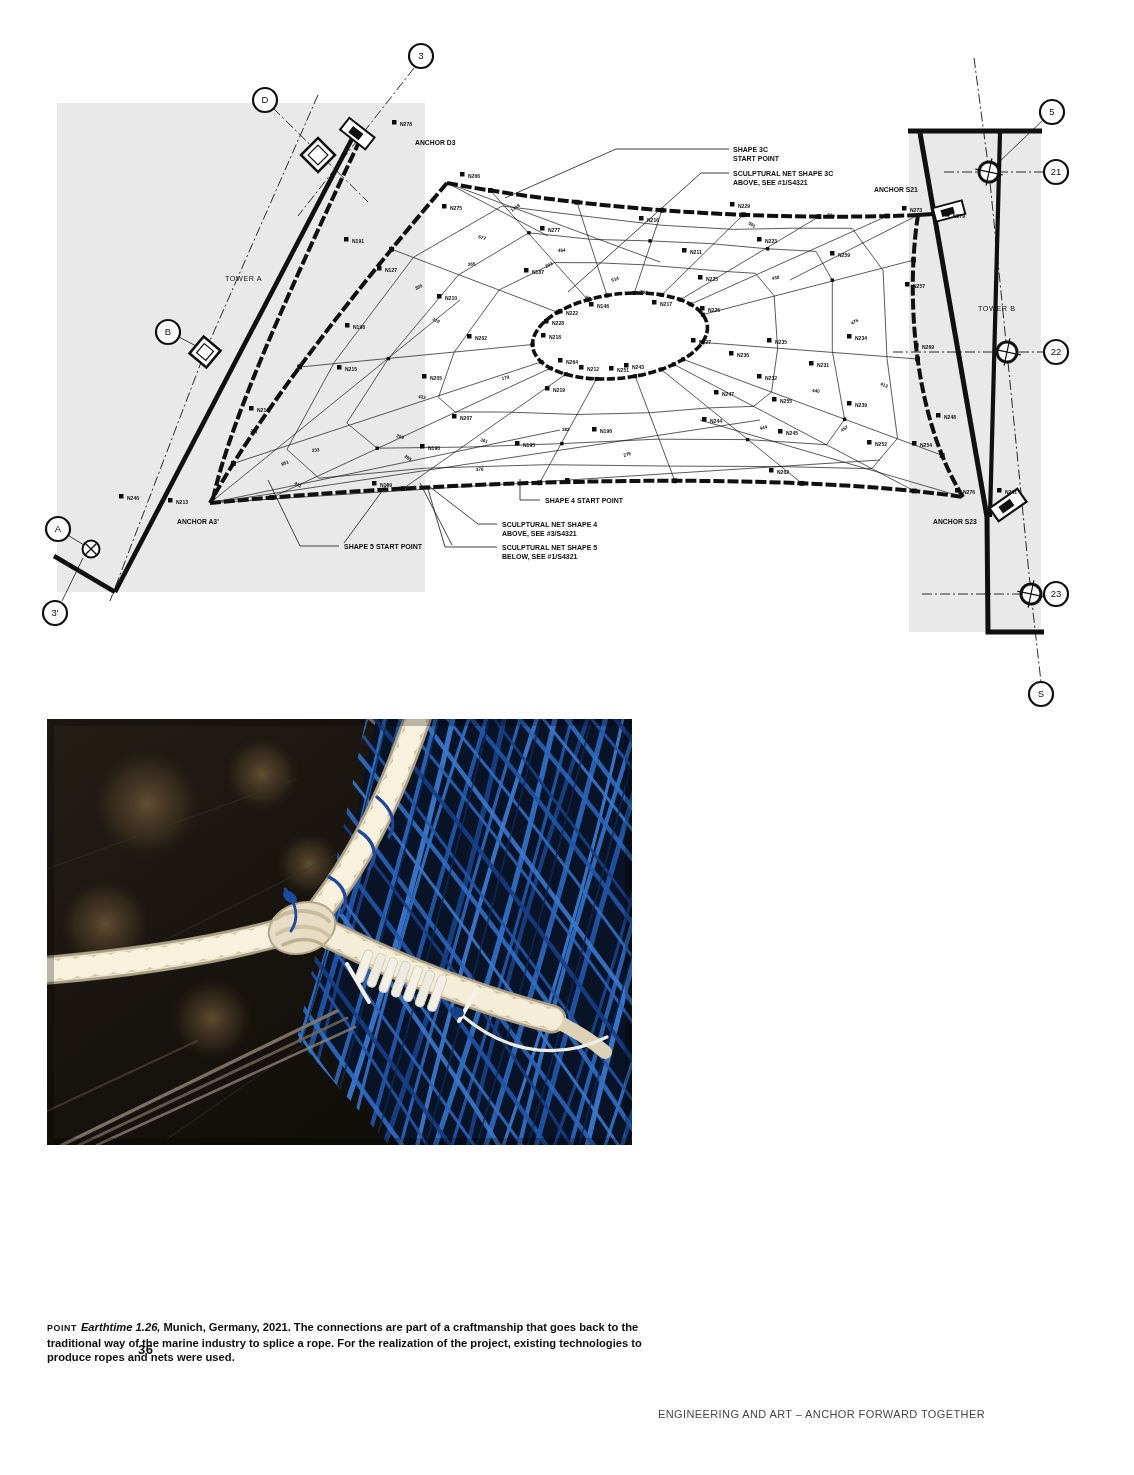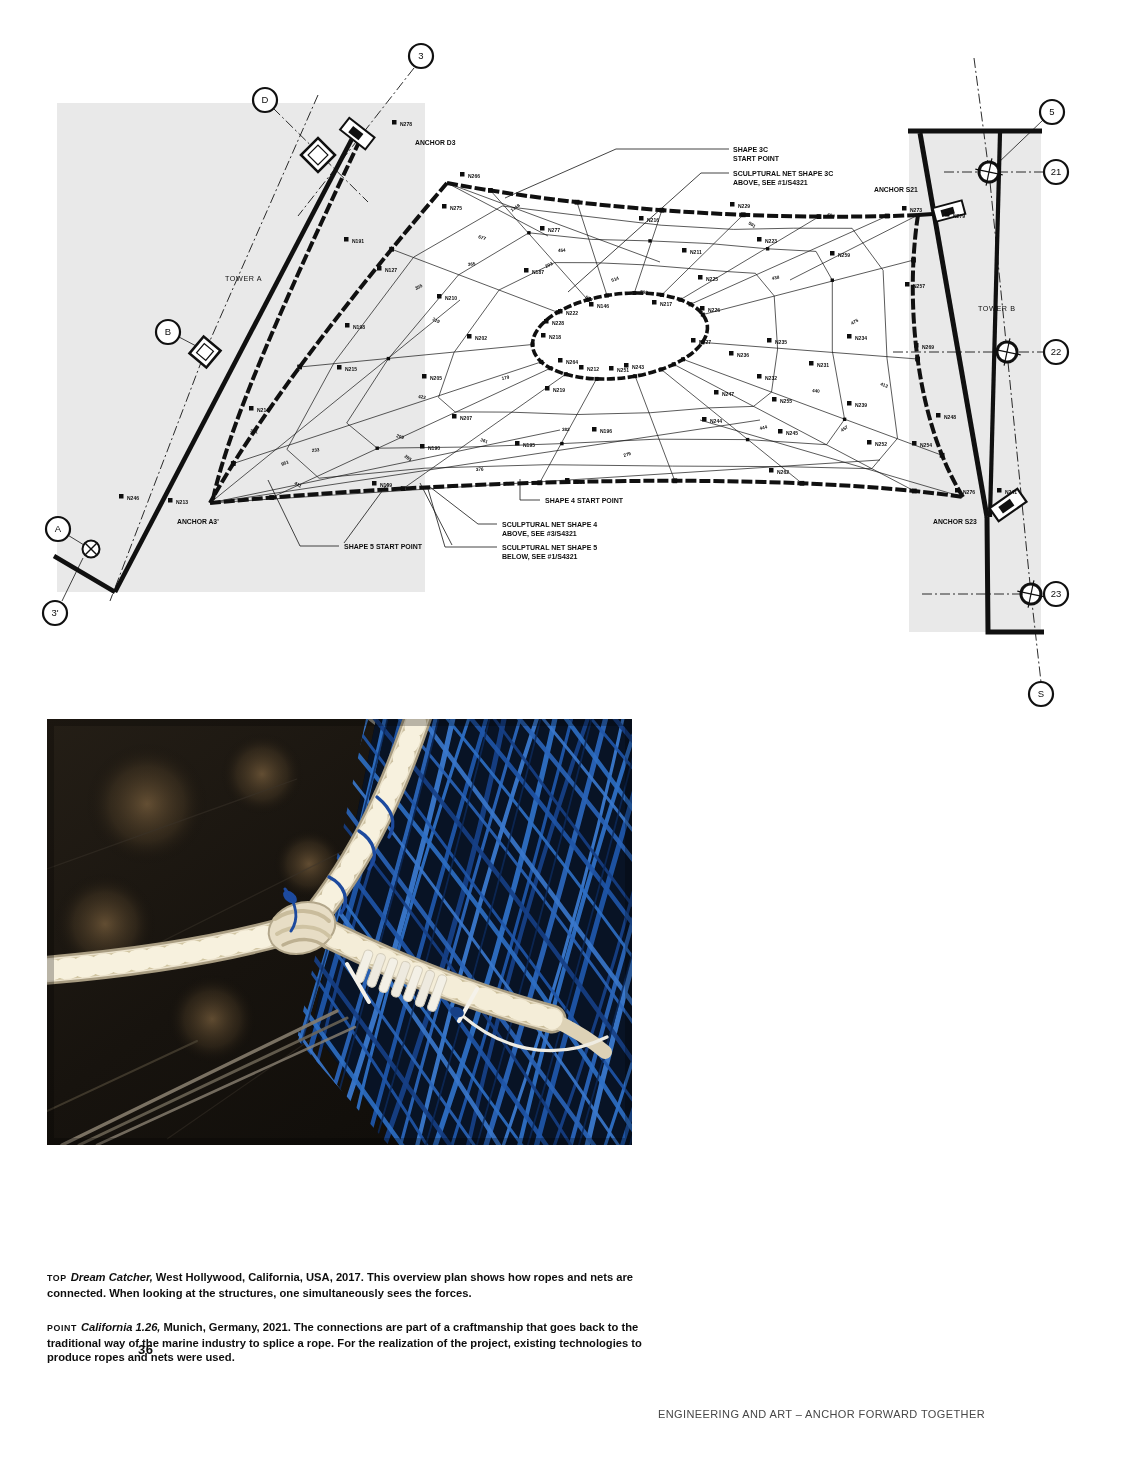--- a/index.html
+++ b/index.html
@@ -595,19 +595,18 @@
           <ellipse cx="243" cy="178" rx="8" ry="5" fill="#1d4a9e" stroke="none" transform="rotate(40 243 178)"></ellipse>
           <ellipse cx="410" cy="293" rx="7" ry="5" fill="#163f85" stroke="none" transform="rotate(20 410 293)"></ellipse>
           <path d="M238,170 C250,185 252,200 244,212" stroke-width="3"></path>
         </g>
       </g>
 
       <rect x="0" y="0" width="585" height="426" fill="none" stroke="#000000" stroke-opacity="0.25" stroke-width="14"></rect>
     </svg>
   </div>
 
-  <p class="caption caption-1"><span class="cap-label">TOP</span><span class="cap-title">Dream Catcher,</span><span>West Hollywood, California, USA, 2017. This overview plan shows how ropes and nets are connected. When looking at the structures, one simultaneously sees the forces.</span></p>
-
-  <p class="caption caption-2"><span class="cap-label">POINT</span><span class="cap-title">California 1.26,</span><span>Munich, Germany, 2021. The connections are part of a craftmanship that goes back to the traditional way of the marine industry to splice a rope. For the realization of the project, existing technologies to produce ropes and nets were used.</span></p>
+
+  <p class="caption caption-2"><span class="cap-label">POINT</span><span class="cap-title">Earthtime 1.26,</span><span>Munich, Germany, 2021. The connections are part of a craftmanship that goes back to the traditional way of the marine industry to splice a rope. For the realization of the project, existing technologies to produce ropes and nets were used.</span></p>
 
   <div class="page-number">36</div>
   <div class="footer-text">ENGINEERING AND ART – ANCHOR FORWARD TOGETHER</div>
 </div>
 
 </body></html>

